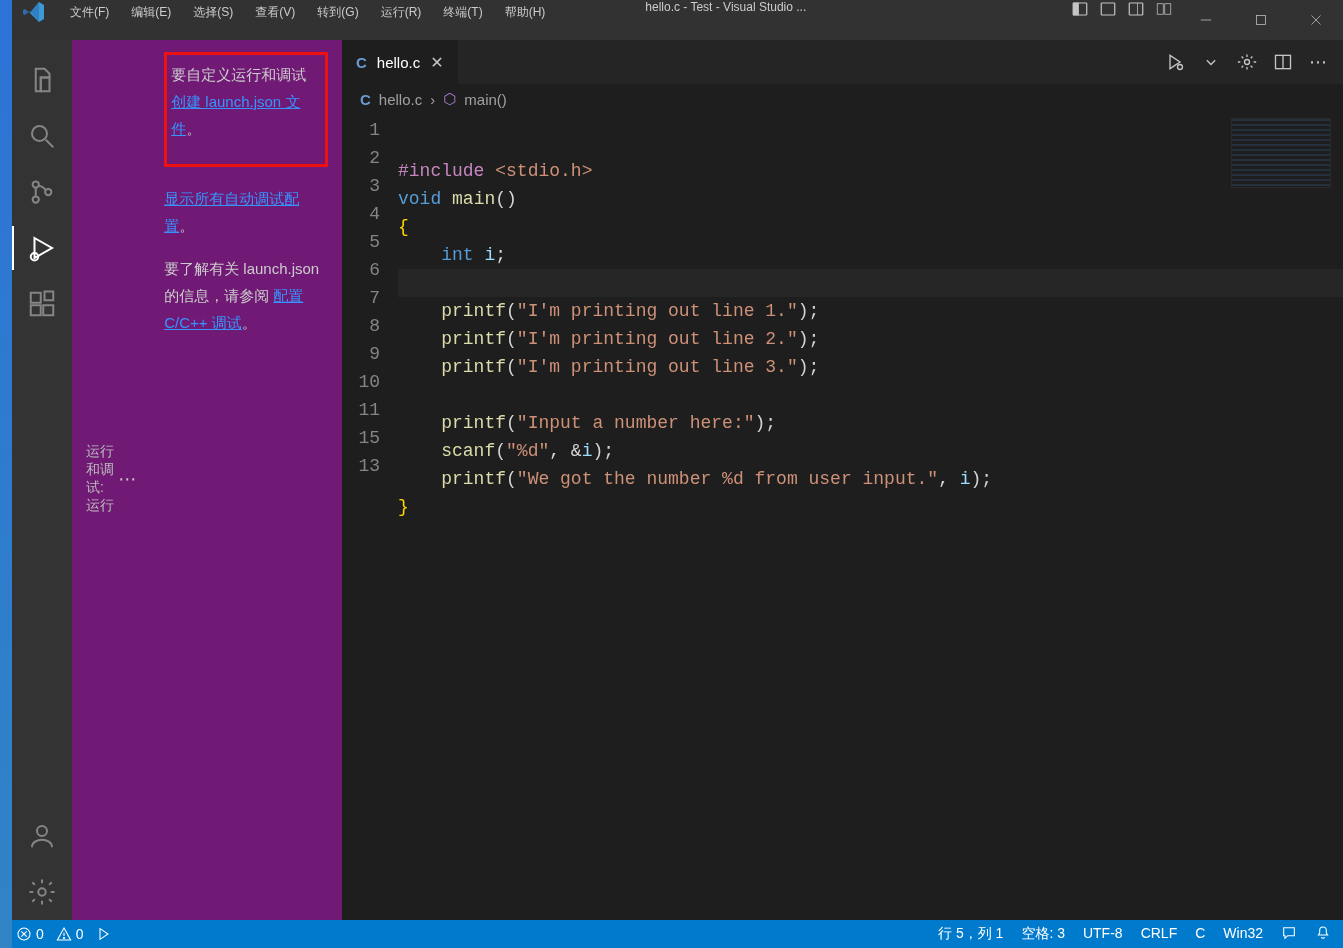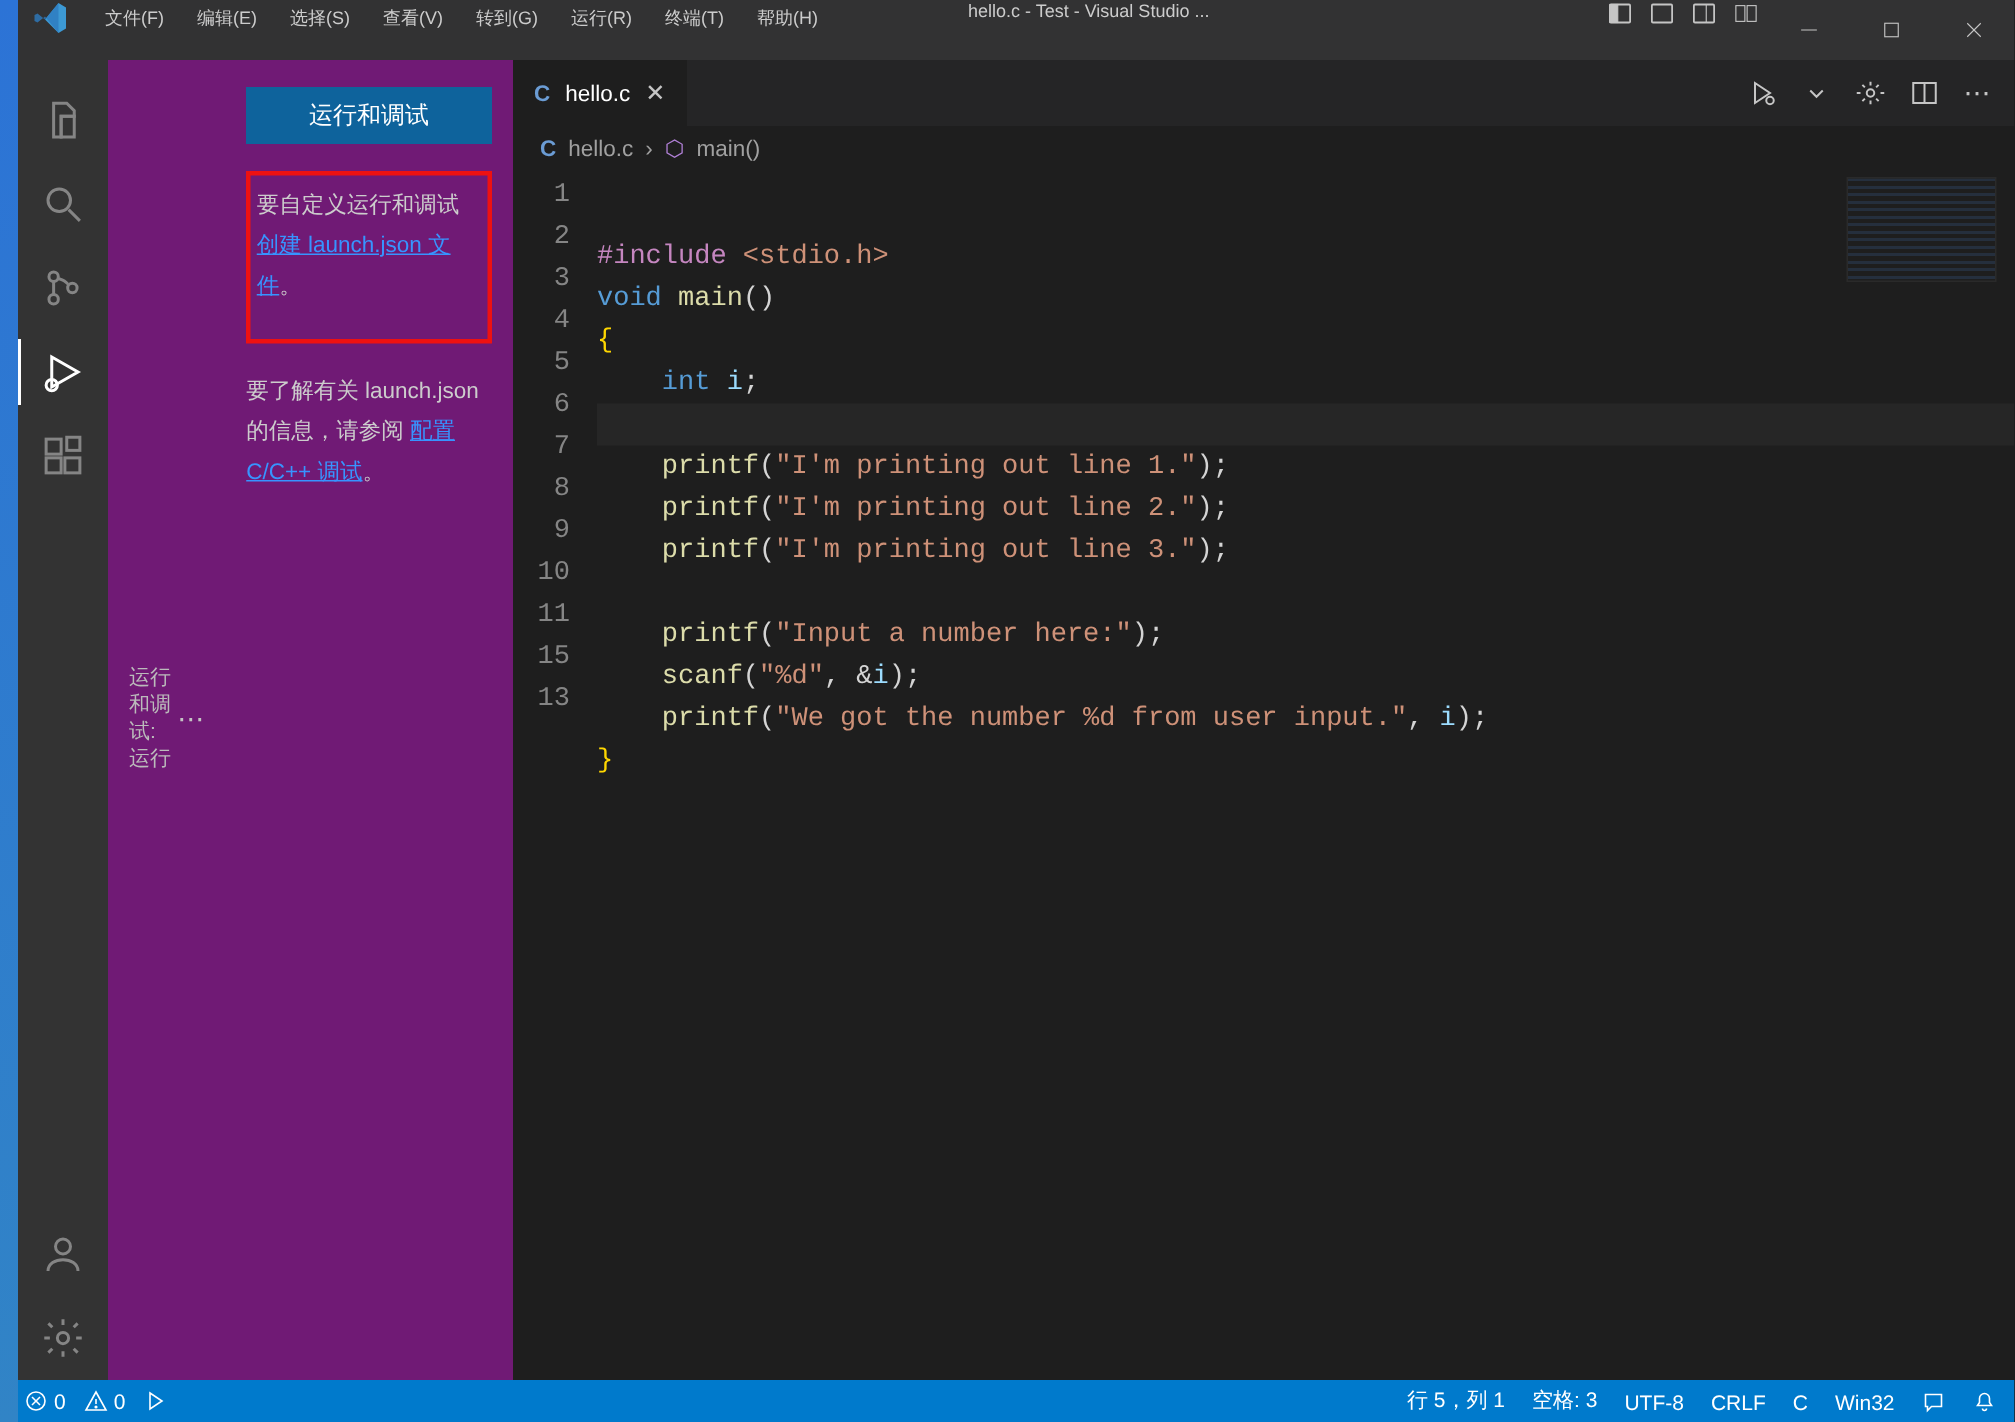--- a/index.html
+++ b/index.html
@@ -65,21 +65,21 @@
   .brace { color: #ffd700; }
   .lib { color: #ce9178; }
   .type { color: #569cd6; text-align: center; }
   .var { color: #9cdcfe; }
 
   .minimap { position: absolute; right: 12px; top: 4px; width: 100px; height: 70px; background: repeating-linear-gradient(#2a3b52 0 2px, transparent 2px 5px); opacity: 0.6; border: 1px solid #333; }
 
   
   .statusbar { height: 28px; background: #007acc; color: #fff; display: flex; align-items: center; font-size: 14px; padding: 0 12px 0 4px; margin-left: 12px; }
   .statusbar .left-items { display: flex; align-items: center; gap: 12px; }
-  .statusbar .right-items { margin-left: auto; display: flex; align-items: flex-end; gap: 18px; }
+  .statusbar .right-items { margin-left: auto; display: flex; align-items: flex-start; gap: 18px; }
   .statusbar svg { width: 16px; height: 16px; stroke: #fff; fill: none; stroke-width: 1.6; }
   .statusbar .si { display: flex; align-items: center; gap: 4px; }
 </style>
 </head>
 <body>
 
 <div class="left-strip"></div>
 
 <div class="titlebar">
   <svg class="vsc-logo" viewBox="0 0 24 24">
@@ -185,25 +185,27 @@
         </svg>
       </div>
   </div>
 
   <div class="sidebar">
     <div class="sidebar-header">
       <span>运行和调试: 运行</span>
       <span class="dots">⋯</span>
     </div>
     <div class="sidebar-body">
-      <button class="run-btn">运行和调试</button>
       <div class="redbox">
         <div class="para">
           <span>要自定义运行和调试</span><span class="link">创建 launch.json 文件</span><span>。</span>
         </div>
+      </div>
+      <div class="para">
+        <span class="link">显示所有自动调试配置</span><span>。</span>
       </div>
       <div class="para">
         <span>要了解有关 launch.json 的信息，请参阅 </span><span class="link">配置 C/C++ 调试</span><span>。</span>
       </div>
     </div>
   </div>
 
   <div class="editor-area">
     <div class="tabs-row">
       <div class="tab">

